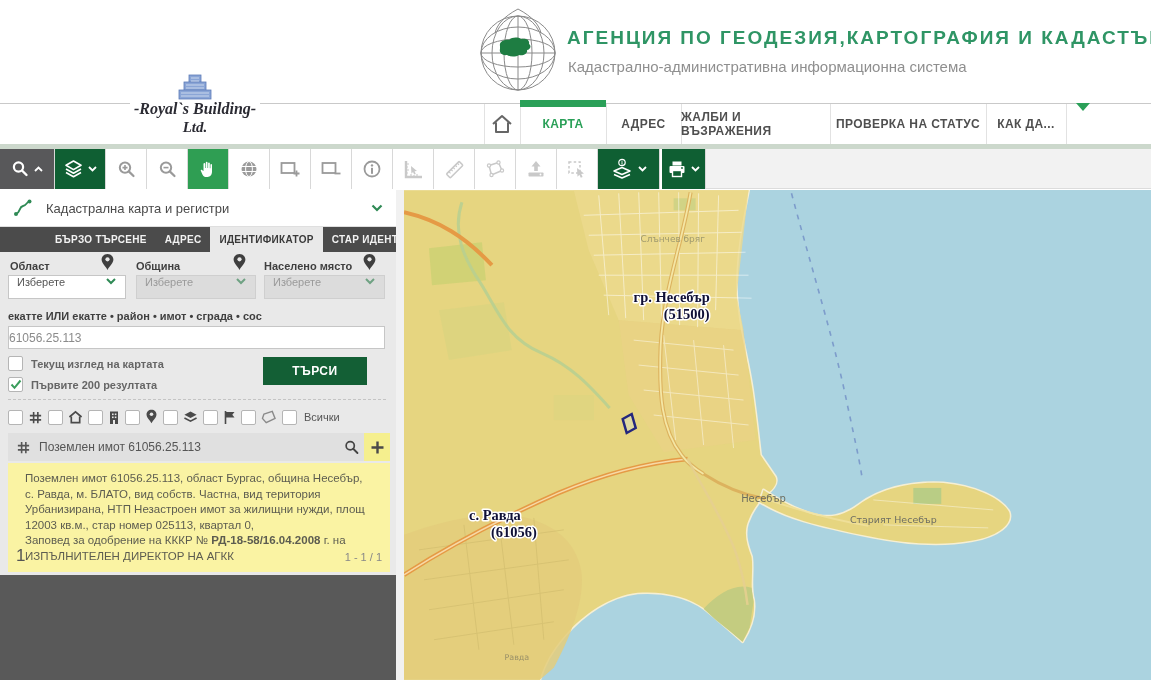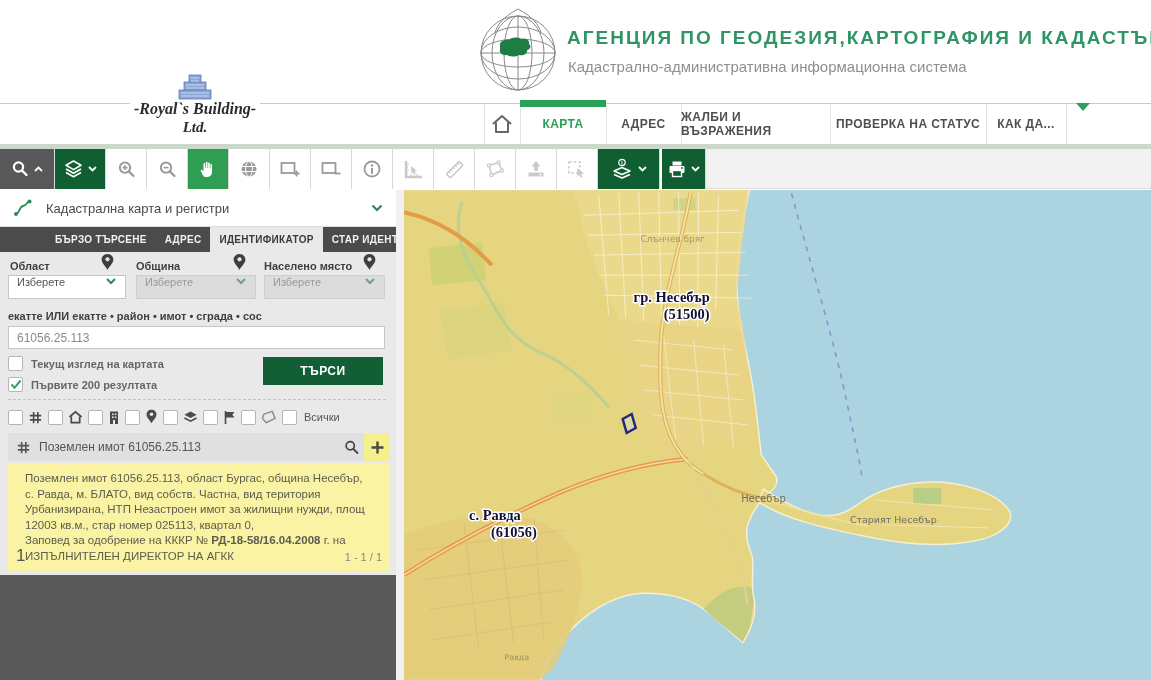--- a/index.html
+++ b/index.html
@@ -53,25 +53,25 @@
             color:#f2f2f2; letter-spacing:.3px; cursor:pointer; white-space:nowrap; }
   .sb-tab.active { background:#e9e9e9; color:#3a3a3a; }
   .fld-label { position:absolute; font-size:11px; font-weight:bold; color:#3f3f3f; }
   .fld-pin { position:absolute; }
   .sel { position:absolute; height:24px; background:#fff; border:1px solid #c6c6c6; display:flex;
          align-items:flex-start; padding:0 8px; font-size:11px; color:#555; cursor:pointer; }
   .sel .cv { margin-left:auto; }
   .sel.disabled { background:#dcdcdc; border-color:#cfcfcf; color:#9a9a9a; }
   .id-label { position:absolute; left:8px; top:120px; font-size:11px; font-weight:bold; color:#3f3f3f; }
   .id-input { position:absolute; left:8px; top:136px; width:377px; height:23px; border:1px solid #c6c6c6;
-              background:#fff; font-family:"Liberation Sans",sans-serif; font-size:12px; color:#8b8b8b; padding:0 8px; }
+              background:#fff; font-family:"Liberation Sans",sans-serif; font-size:12px; color:#8b8b8b; padding:0 0; }
   .chk-row { position:absolute; display:flex; align-items:center; gap:8px; font-size:11px; font-weight:bold; color:#666; cursor:pointer; }
   .cb { width:15px; height:15px; background:#fff; border:1px solid #b5b5b5; border-radius:2px;
         display:flex; align-items:center; justify-content:center; flex:none; }
-  .search-btn { position:absolute; left:263px; top:167px; width:120px; height:28px; background:#135f35;
+  .search-btn { position:absolute; left:263px; top:167px; width:104px; height:28px; background:#135f35;
                 color:#fff; font-size:12px; font-weight:bold; letter-spacing:.5px; border:none;
                 font-family:"Liberation Sans",sans-serif; cursor:pointer; }
   .dash-sep { position:absolute; left:8px; top:209px; width:378px; border-top:1px dashed #c4c4c4; }
   .filter-row { position:absolute; left:8px; top:216px; width:380px; height:22px; display:flex;
                 align-items:center; gap:5px; color:#4a4a4a; }
   .filter-row .lbl { font-size:11px; color:#555; margin-left:2px; }
   .result-bar { position:absolute; left:8px; top:243px; width:382px; height:28px; background:#e0e0e0;
                 display:flex; align-items:center; padding:0 30px 0 8px; gap:8px; cursor:pointer; }
   .result-bar .ttl { font-size:12px; color:#555; }
   .result-bar .mag { margin-left:auto; }

